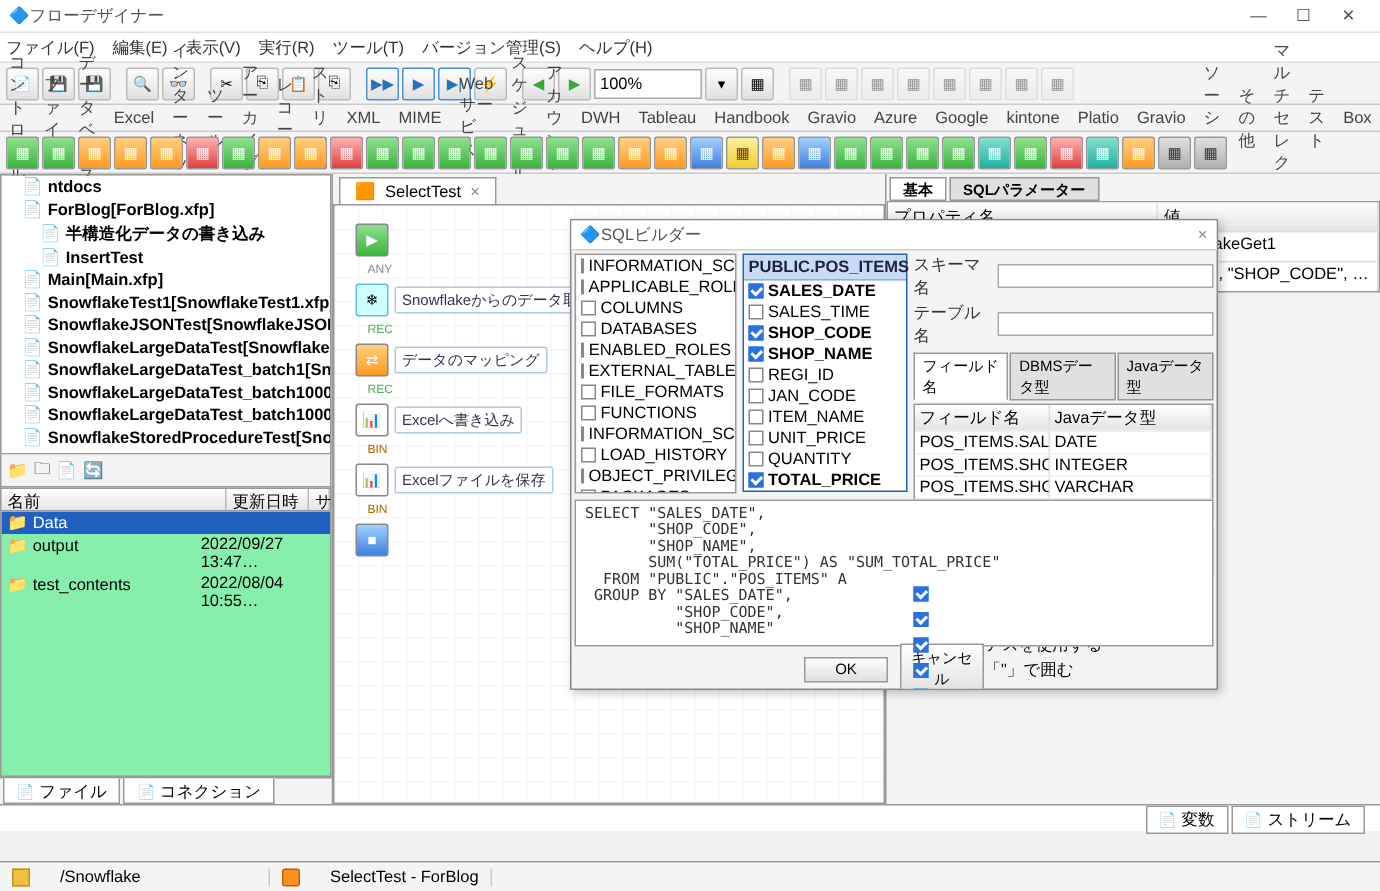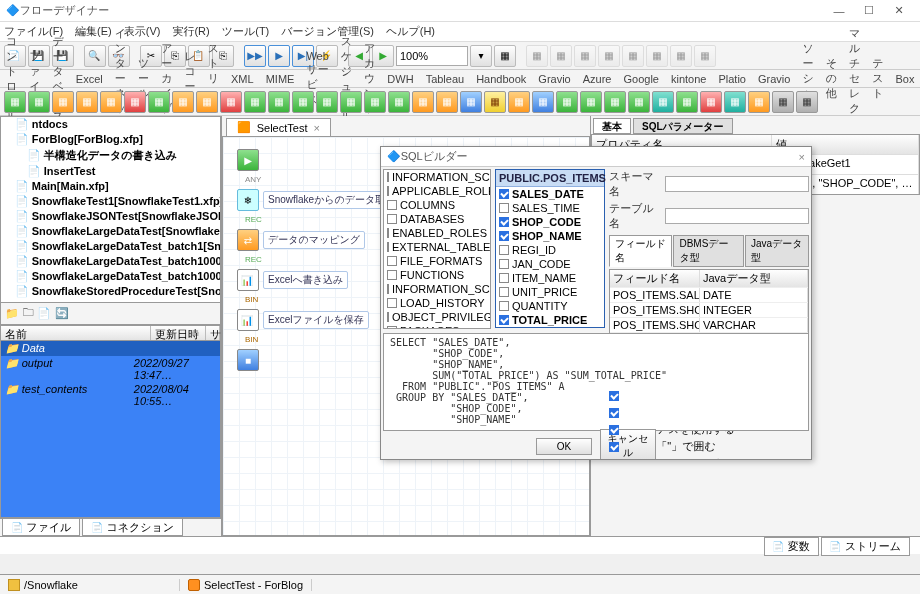--- a/index.html
+++ b/index.html
@@ -27,21 +27,21 @@
 .ic-gray{background:linear-gradient(#e0e0e0,#b0b0b0);color:#333;}
 .main { display:flex; height:420px; }
 .leftcol { width:222px; display:flex; flex-direction:column; border-right:1px solid #999; }
 .tree-pane { flex:1.05; background:#fff; border:1px solid #999; overflow:auto; font-size:10px; }
 .tree-pane .row { padding:1px 12px; white-space:nowrap; cursor:pointer;font-weight:bold; }
 .tree-pane .row.sel { background:#2060c0; color:#fff; }
 .tree-pane .ind1{padding-left:14px;} .tree-pane .ind2{padding-left:26px;}
 .mini-tb { height:22px; background:#f4f4f4; border:1px solid #999; border-top:none; display:flex; align-items:center; gap:4px; padding:0 4px; }
 .listhdr { height:16px; background:linear-gradient(#fefefe,#e4e4e4); border:1px solid #999; display:flex; font-size:10px; }
 .listhdr div { border-right:1px solid #bbb; padding:1px 4px; }
-.list-pane { flex:1; background:#3b82f6; border:1px solid #999; border-top:none; overflow:auto; font-size:10px;font-style:italic; }
+.list-pane { flex:1; background:#86efac; border:1px solid #999; border-top:none; overflow:auto; font-size:10px; }
 .list-pane .lrow { display:flex; padding:0 0; cursor:pointer; }
 .list-pane .lrow.sel { background:#2060c0; color:#fff; }
 .list-pane .lrow div:first-child{width:150px;padding:1px 4px;} .list-pane .lrow div:last-child{padding:1px 4px;}
 .canvaswrap { flex:1; display:flex; flex-direction:column; }
 .tabbar { height:20px; background:#f4f4f4; display:flex; align-items:flex-end; padding:0 4px; }
 .tab { background:#fff; border:1px solid #999; border-bottom:none; padding:2px 10px; font-size:10px; display:flex; align-items:center; gap:6px; }
 .tab .x { color:#888; cursor:pointer; }
 .canvas { flex:1; background:#fff; background-image:linear-gradient(#eef3f8 1px,transparent 1px),linear-gradient(90deg,#eef3f8 1px,transparent 1px); background-size:16px 16px; position:relative; border:1px solid #999; }
 .node { position:absolute; display:flex; align-items:center; gap:4px; }
 .node .blk { width:22px; height:22px; border:1px solid #888; border-radius:2px; display:flex; align-items:center; justify-content:center; font-size:10px; }
@@ -86,21 +86,21 @@
 .optrow { display:flex; align-items:center; gap:4px; }
 .btn { background:linear-gradient(#fefefe,#e0e0e0); border:1px solid #999; padding:2px 6px; font-size:10px; cursor:pointer; }
 .dlg-sql { background:#fff; border:1px solid #999; margin:2px; padding:3px 6px; font-size:10px; font-family:monospace; white-space:pre; color:#333; flex:1; overflow:auto; }
 .dlg-btns { height:26px; display:flex; align-items:center; justify-content:center; gap:8px; }
 .fileconn { height:18px; display:flex; gap:2px; padding:0 2px; background:#f4f4f4; border-top:1px solid #999; }
 .fileconn .t { background:#fff; border:1px solid #999; border-top:none; padding:1px 8px; font-size:10px; }
 .varstream { position:absolute; right:10px; bottom:38px; display:flex; gap:2px; }
 .varstream .t { background:#fff; border:1px solid #999; padding:1px 8px; font-size:10px; }
 .bigedit { height:18px; background:#fff; border-top:1px solid #999; }
 .status { position:absolute; bottom:0; left:0; right:0; height:20px; background:#f4f4f4; border-top:1px solid #999; display:flex; align-items:center; font-size:10px; }
-.status .cell { border-right:1px solid #ccc; padding:0 8px; display:flex; align-items:center; gap:4px; }
+.status .cell { border-right:1px solid #ccc; padding:0 8px; display:flex; align-items:center; gap:20px; }
 .ficon{width:12px;height:12px;display:inline-block;background:#f0c040;border:1px solid #c09020;}
 .sficon{width:12px;height:12px;display:inline-block;background:#ff9020;border:1px solid #c06000;border-radius:2px;}
 </style>
 </head>
 <body>
 
 <div class="titlebar">
   <span>🔷</span>
   <span class="title">フローデザイナー</span>
   <span class="winbtn">—</span>

